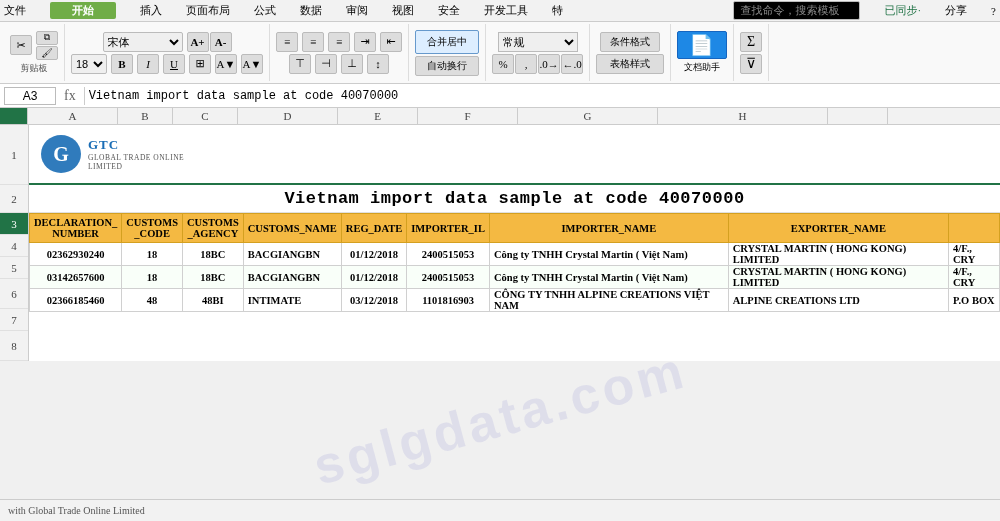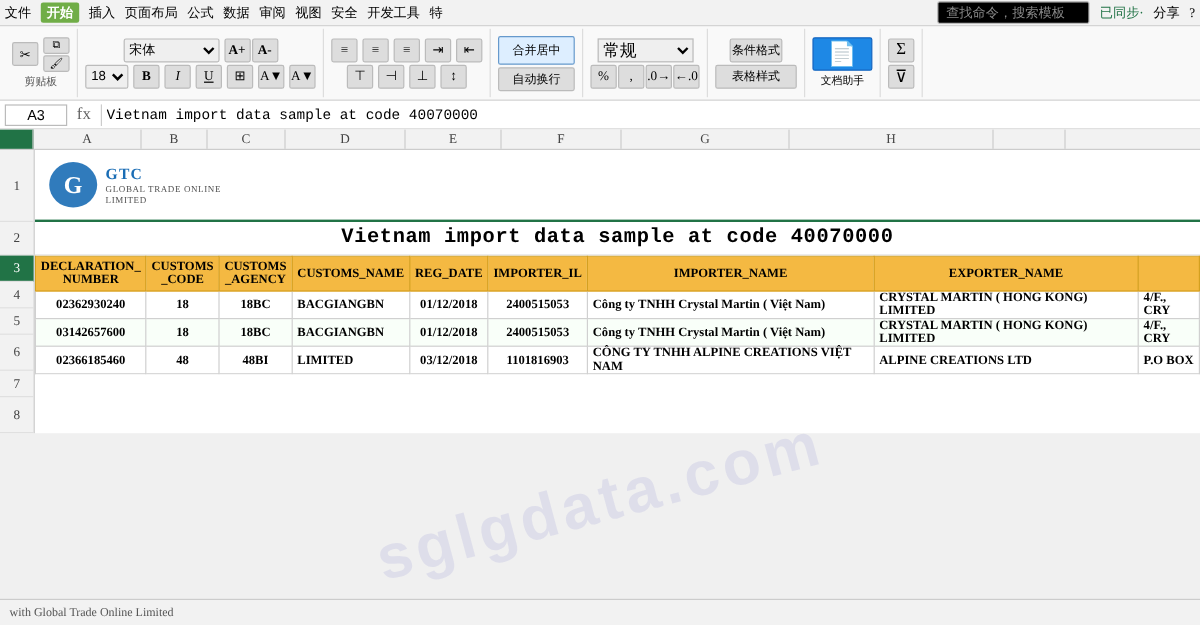--- a/index.html
+++ b/index.html
@@ -14,27 +14,27 @@
 
     
     .menu-bar {
       background: #f2f2f2;
       border-bottom: 1px solid #ccc;
       display: flex;
       align-items: center;
       padding: 2px 4px;
       height: 22px;
       font-size: 11px;
-      gap: 8px;
+      gap: 24px;
     }
     .menu-bar span { cursor: pointer; }
     .menu-bar .tab-start {
       background: #70ad47;
       color: white;
-      padding: 1px 5px;
+      padding: 1px 22px;
       border-radius: 2px;
       font-weight: bold;
     }
 
     
     .toolbar {
       background: #f9f9f9;
       border-bottom: 1px solid #ccc;
       height: 62px;
       display: flex;
@@ -298,34 +298,34 @@
 
   <div class="toolbar-section">
     <div class="tb-icon merge-btn active" style="width:64px;padding:4px 2px;height:auto;font-size:10px;text-align:center">
       <div>合并居中</div>
     </div>
     <div class="tb-icon" style="width:64px;padding:2px;font-size:10px;text-align:left">自动换行</div>
   </div>
 
   <div class="toolbar-section">
     <div class="toolbar-row">
-      <select style="width:80px;height:20px;border:1px solid #bbb;font-size:14px">
+      <select style="width:80px;height:20px;border:1px solid #bbb;font-size:11px">
         <option>常规</option>
       </select>
     </div>
     <div class="toolbar-row" style="gap:1px">
       <div class="tb-icon">%</div>
       <div class="tb-icon">,</div>
       <div class="tb-icon">.0→</div>
       <div class="tb-icon">←.0</div>
     </div>
   </div>
 
   <div class="toolbar-section">
-    <div class="tb-icon" style="width:44px;font-size:10px">条件格式</div>
+    <div class="tb-icon" style="width:60px;font-size:10px">条件格式</div>
     <div class="tb-icon" style="width:68px;font-size:10px">表格样式</div>
   </div>
 
   <div class="toolbar-section">
     <div style="display:flex;flex-direction:column;align-items:center;gap:2px">
       <div class="tb-icon" style="width:50px;height:28px;font-size:20px;background:#1e88e5;color:white;border-color:#1565c0">📄</div>
       <div style="font-size:9px">文档助手</div>
     </div>
   </div>
 
@@ -431,21 +431,21 @@
       <td class="td-center">01/12/2018</td>
       <td class="td-center">2400515053</td>
       <td>Công ty TNHH Crystal Martin ( Việt Nam)</td>
       <td>CRYSTAL MARTIN ( HONG KONG) LIMITED</td>
       <td>4/F., CRY</td>
     </tr>
               <tr>
       <td class="td-center">02366185460</td>
       <td class="td-center">48</td>
       <td class="td-center">48BI</td>
-      <td>LIMITED</td>
+      <td>INTIMATE</td>
       <td class="td-center">03/12/2018</td>
       <td class="td-center">1101816903</td>
       <td>CÔNG TY TNHH ALPINE CREATIONS VIỆT NAM</td>
       <td>ALPINE CREATIONS  LTD</td>
       <td>P.O BOX</td>
     </tr>
             </tbody>
         </table>
       </div>
     </div>

